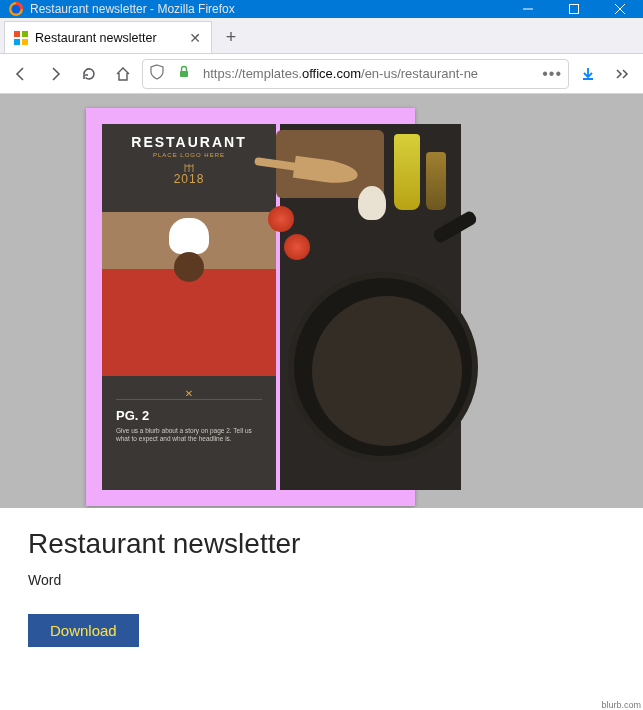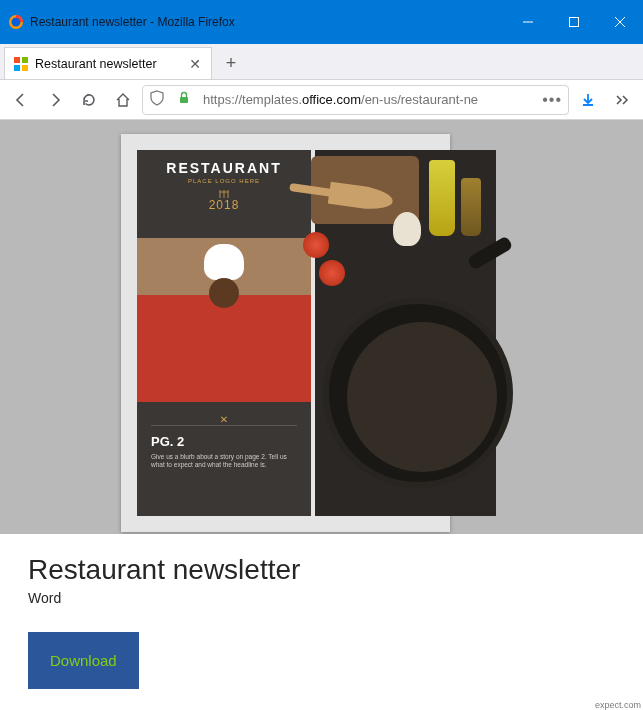--- a/index.html
+++ b/index.html
@@ -1,19 +1,19 @@
 <!DOCTYPE html>
 <html><head>
 <meta charset="utf-8">
 <style>
 * { margin: 0; padding: 0; box-sizing: border-box; font-family: "Segoe UI", Arial, sans-serif; }
 body { background: #fff; width: 643px; height: 710px; overflow: hidden; }
 
 
-.titlebar { height: 44px; background: #0078d7; display: flex; align-items: center; color: #0f172a; font-size: 12px; }
+.titlebar { height: 18px; background: #0078d7; display: flex; align-items: center; color: #e5e5e5; font-size: 12px; }
 .titlebar .ff-icon { width: 16px; height: 16px; margin: 0 6px 0 8px; }
 .titlebar .title { flex: 1; }
 .win-btn { width: 46px; height: 30px; display: flex; align-items: center; justify-content: center; }
 
 
 .tabstrip { height: 36px; background: #f0f0f4; display: flex; align-items: flex-end; border-bottom: 1px solid #d4d4d8; }
 .tab { height: 32px; width: 208px; background: #fff; border: 1px solid #d4d4d8; border-bottom: none; display: flex; align-items: center; padding: 0 8px; font-size: 12.5px; color: #0c0c0d; margin-left: 4px; margin-top: 4px; }
 .tab .favicon { width: 16px; height: 16px; margin-right: 6px; }
 .tab .tab-title { flex: 1; overflow: hidden; white-space: nowrap; text-overflow: ellipsis; }
 .tab .close-x { width: 16px; height: 16px; display: flex; align-items: center; justify-content: center; color: #5a5a5a; font-size: 14px; }
@@ -25,21 +25,21 @@
 .urlbar { flex: 1; height: 30px; border: 1px solid #d4d4d8; border-radius: 4px; display: flex; align-items: center; padding: 0 6px; font-size: 13px; color: #737373; gap: 12px; }
 .urlbar .url-text { flex: 1; overflow: hidden; white-space: nowrap; }
 .urlbar .url-text span.dom { color: #0c0c0d; }
 .urlbar .dots { color: #737373; font-size: 16px; letter-spacing: 1px; }
 .dl { color: #0a84ff; }
 .chev { color: #5a5a60; }
 
 
 .viewport { height: calc(710px - 30px - 36px - 40px - 12px); background: #b9b9b9; overflow: hidden; }
 .page { width: 100%; height: 100%; background: #b9b9b9; position: relative; }
-.thumb { position: absolute; left: 121px; top: 14px; width: 329px; height: 398px; background: #e5e5e5; box-shadow: 0 1px 4px rgba(0,0,0,.3); }
+.thumb { position: absolute; left: 86px; top: 14px; width: 329px; height: 398px; background: #f0abfc; box-shadow: 0 1px 4px rgba(0,0,0,.3); }
 
 
 .thumb-left { position: absolute; left: 16px; top: 16px; width: 174px; height: 366px; }
 .badge-box { width: 100%; height: 88px; background: #3a3734; color: #fff; text-align: center; padding-top: 10px; }
 .badge-box .bname { font-size: 14px; letter-spacing: 2px; font-weight: 600; }
 .badge-box .place { font-size: 6px; letter-spacing: 1px; color: #d3a24e; margin-top: 2px; }
 .badge-box .fork { margin: 2px auto; width: 14px; height: 10px; }
 .badge-box .year { font-size: 12px; letter-spacing: 1px; margin-top: 1px; color: #d3a24e; }
 .chef { width: 100%; height: 164px; background: linear-gradient(180deg,#a5815f 0,#a5815f 35%,#c0392b 35%,#c0392b 100%); position: relative; }
 .chef::before { content:""; position:absolute; left:50%; top:6px; transform:translateX(-50%); width:40px; height:36px; background:#fff; border-radius: 18px 18px 12px 12px; }
@@ -61,22 +61,22 @@
 .thumb-right .t1 { left:4px; top:110px; }
 .thumb-right .t2 { left:-12px; top:82px; }
 .thumb-right .board { position:absolute; left:-4px; top:6px; width:108px; height:68px; background:#7a5a3a; border-radius:6px; }
 .thumb-right .garlic { position:absolute; left:78px; top:62px; width:28px; height:34px; background:#e9e2d2; border-radius:50% 50% 40% 40%; }
 .thumb-right .spoon { position:absolute; left:14px; top:36px; width:64px; height:22px; background:#caa06a; border-radius: 0 50% 50% 0 / 0 50% 50% 0; transform:rotate(8deg); }
 .thumb-right .spoon::before { content:""; position:absolute; left:-40px; top:7px; width:48px; height:8px; background:#caa06a; border-radius:4px; }
 
 
 .details { position: absolute; left:0; right:0; bottom:0; background:#fff; padding: 20px 28px 24px; height: 178px; }
 .details h1 { font-size: 28px; font-weight: 400; color: #262626; }
-.details .app { font-size: 14px; color: #262626; margin-top: 4px; }
-.dlbtn { margin-top: 26px; background:#2b579a; color:#84cc16; border:none; padding: 20px 22px; font-size: 15px; cursor: pointer; }
+.details .app { font-size: 14px; color: #262626; margin-top: 12px; }
+.dlbtn { margin-top: 26px; background:#2b579a; color:#fde047; border:none; padding: 8px 22px; font-size: 15px; cursor: pointer; }
 
 .watermark { position:absolute; right:2px; bottom:0; font-size:9px; color:#7a7a7a; font-family: Arial; }
 </style>
 </head>
 <body>
 
 <div class="titlebar">
   <span class="ff-icon">
     <svg viewBox="0 0 16 16">
         <circle cx="8" cy="8" r="7" fill="#ff9500"></circle>
@@ -198,13 +198,13 @@
     </div>
 
     <div class="details">
       <h1>Restaurant newsletter</h1>
       <div class="app">Word</div>
       <button class="dlbtn">Download</button>
     </div>
   </div>
 </div>
 
-<div class="watermark">expect.com</div>
+<div class="watermark">blurb.com</div>
 
 </body></html>

